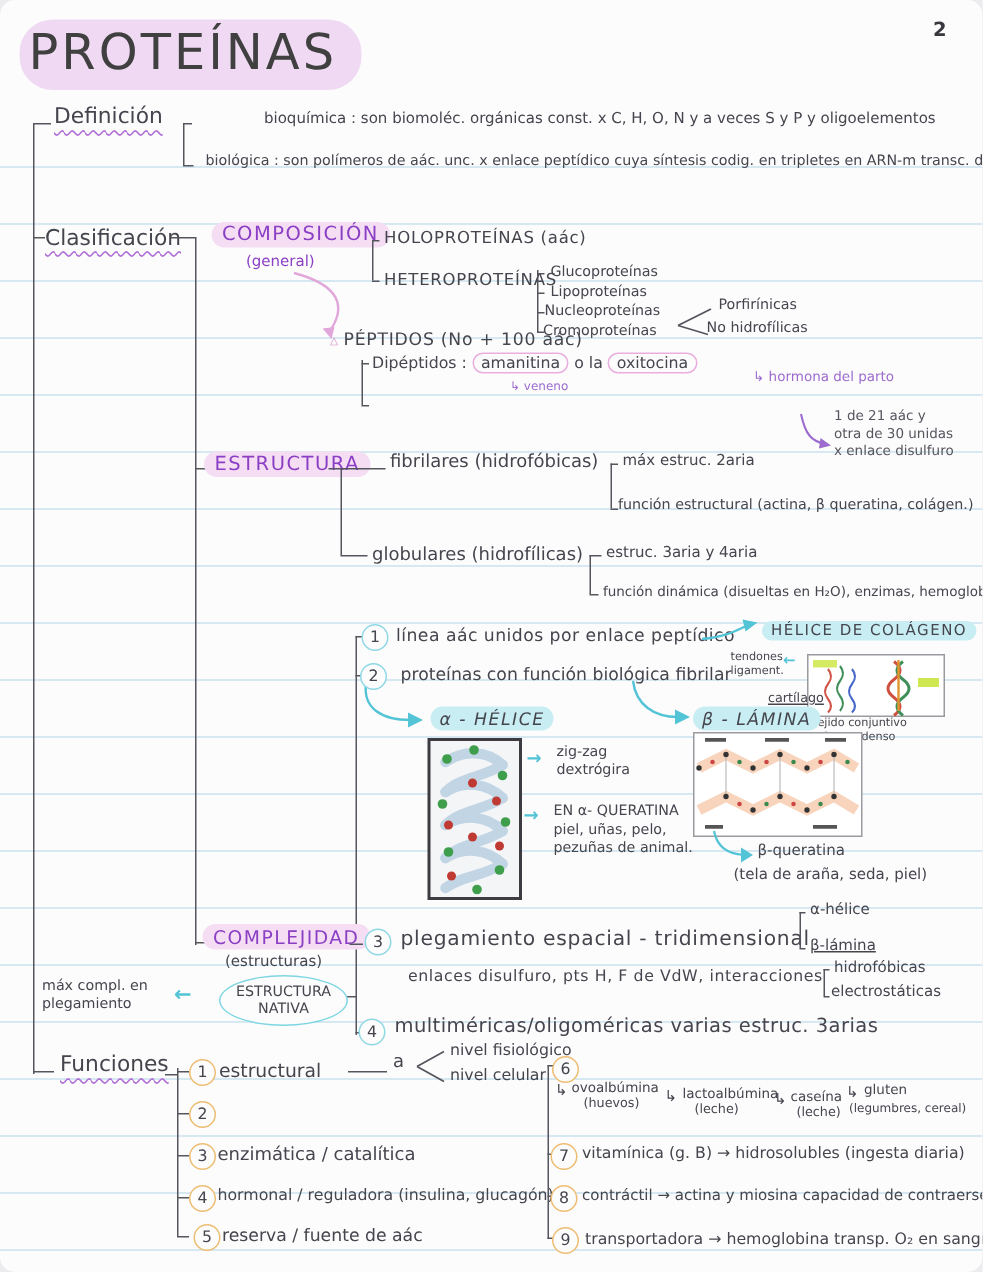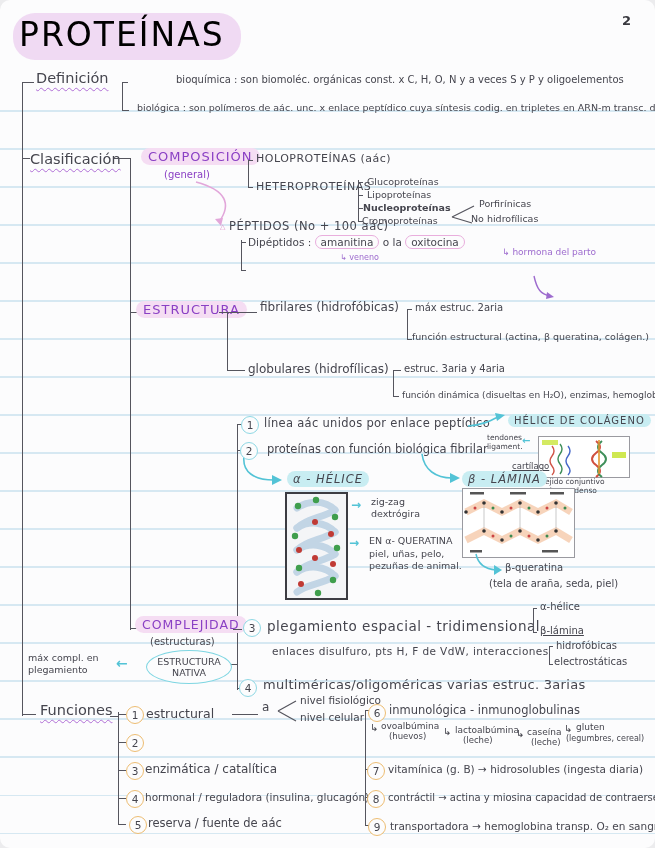--- a/index.html
+++ b/index.html
@@ -19,21 +19,21 @@
   .hl-cyan{background:#c8edf2;border-radius:9px;padding:1px 6px;letter-spacing:1px;}
   .purple{color:#8a3fc4;}
   .ann{color:#9d6bce;}
   .pill{border:1.2px solid #e9aedd;border-radius:10px;padding:0 5px;}
   .num{position:absolute;width:16px;height:16px;border-radius:50%;display:flex;align-items:center;
        justify-content:center;font-size:10.5px;border:1.4px solid #edbd72;background:#fcfcfd;z-index:3;}
   .num-c{border-color:#8fd8e4;}
   .ar{position:absolute;color:#53c3d6;font-weight:bold;}
   .ellipse{position:absolute;border:1.5px solid #7fd6e2;border-radius:50%;display:flex;
            align-items:center;justify-content:center;text-align:center;background:#fcfcfd;z-index:2;}
-  .title{font-size:33px;letter-spacing:2px;color:#000000;background:#f0daf3;
+  .title{font-size:33px;letter-spacing:2px;color:#404040;background:#f0daf3;
          border-radius:22px;padding:2px 16px 6px 6px;}
   svg{position:absolute;overflow:visible;}
 </style>
 </head>
 <body>
 
 <div class="page">
   <div class="ruled"></div>
 
   <div class="t" style="left:13px;top:16px;"><span class="title">PROTEÍNAS</span></div>
@@ -64,21 +64,21 @@
   <div class="ln h" style="left:248px;top:187px;width:5px;"></div>
   <div class="t" style="left:256px;top:153px;font-size:11px;letter-spacing:.5px;">HOLOPROTEÍNAS (aác)</div>
   <div class="t" style="left:256px;top:181px;font-size:11px;letter-spacing:.5px;">HETEROPROTEÍNAS</div>
   <div class="ln v" style="left:358px;top:180px;height:42px;"></div>
   <div class="ln h" style="left:358px;top:182px;width:5px;"></div>
   <div class="ln h" style="left:358px;top:195px;width:5px;"></div>
   <div class="ln h" style="left:358px;top:208px;width:5px;"></div>
   <div class="ln h" style="left:358px;top:221px;width:5px;"></div>
   <div class="t" style="left:367px;top:177px;font-size:9.5px;">Glucoproteínas</div>
   <div class="t" style="left:367px;top:190px;font-size:9.5px;">Lipoproteínas</div>
-  <div class="t" style="left:363px;top:203px;font-size:9.5px;font-weight:bold;">Nucleoproteínas</div>
+  <div class="t" style="left:363px;top:203px;font-size:9.5px;">Nucleoproteínas</div>
   <div class="t" style="left:362px;top:216px;font-size:9.5px;">Cromoproteínas</div>
   <svg style="left:450px;top:203px;" width="28" height="22">
     <path d="M2,14 L24,3 M2,14 L22,20" stroke="#55555e" stroke-width="1.2" fill="none"></path>
   </svg>
   <div class="t" style="left:479px;top:199px;font-size:9.5px;">Porfirínicas</div>
   <div class="t" style="left:471px;top:214px;font-size:9.5px;">No hidrofílicas</div>
 
   <svg style="left:188px;top:180px;" width="52" height="48">
     <path d="M8,2 C38,10 44,24 31,42" stroke="#e2a7da" stroke-width="1.6" fill="none"></path>
     <polygon points="27,39 33,46 35,38" fill="#e2a7da"></polygon>
@@ -93,20 +93,23 @@
     <span class="pill">amanitina</span>
     <span>o la</span>
     <span class="pill">oxitocina</span>
   </div>
   <div class="t ann" style="left:340px;top:253px;font-size:8px;">↳ veneno</div>
   <div class="t ann" style="left:502px;top:247px;font-size:9px;">↳ hormona del parto</div>
   <svg style="left:532px;top:274px;" width="24" height="26">
     <path d="M2,2 C5,16 9,20 18,22" stroke="#9d6bce" stroke-width="1.4" fill="none"></path>
     <polygon points="15,18 22,23 14,25" fill="#9d6bce"></polygon>
   </svg>
+  <div class="t pre" style="left:556px;top:273px;font-size:9px;line-height:11.5px;color:#55555e;">1 de 21 aác y
+otra de 30 unidas
+x enlace disulfuro</div>
 
   <div class="t" style="left:136px;top:303px;font-size:13px;"><span class="hl-pink">ESTRUCTURA</span></div>
   <div class="ln h" style="left:219px;top:312px;width:38px;"></div>
   <div class="ln v" style="left:227px;top:312px;height:58px;"></div>
   <div class="ln h" style="left:227px;top:370px;width:18px;"></div>
   <div class="t" style="left:260px;top:301px;font-size:12px;">fibrilares (hidrofóbicas)</div>
   <div class="ln v" style="left:407px;top:309px;height:30px;"></div>
   <div class="ln h" style="left:407px;top:309px;width:5px;"></div>
   <div class="ln h" style="left:407px;top:339px;width:5px;"></div>
   <div class="t" style="left:415px;top:302px;font-size:10px;">máx estruc. 2aria</div>
@@ -305,21 +308,20 @@
   <div class="num" style="left:129px;top:816px;">5</div>
   <div class="t" style="left:148px;top:817px;font-size:11.5px;">reserva / fuente de aác</div>
 
   <div class="ln v" style="left:365px;top:710px;height:116px;"></div>
   <div class="ln h" style="left:365px;top:710px;width:5px;"></div>
   <div class="ln h" style="left:365px;top:769px;width:5px;"></div>
   <div class="ln h" style="left:365px;top:797px;width:5px;"></div>
   <div class="ln h" style="left:365px;top:825px;width:5px;"></div>
 
   <div class="num" style="left:368px;top:704px;">6</div>
-  <div class="t" style="left:389px;top:704px;font-size:11.5px;">inmunológica - inmunoglobulinas</div>
   <div class="t" style="left:370px;top:722px;font-size:10px;">↳</div>
   <div class="t" style="left:381px;top:721px;font-size:9px;">ovoalbúmina</div>
   <div class="t" style="left:389px;top:732px;font-size:8.5px;">(huevos)</div>
   <div class="t" style="left:443px;top:726px;font-size:10px;">↳</div>
   <div class="t" style="left:455px;top:725px;font-size:9px;">lactoalbúmina</div>
   <div class="t" style="left:463px;top:736px;font-size:8.5px;">(leche)</div>
   <div class="t" style="left:516px;top:728px;font-size:10px;">↳</div>
   <div class="t" style="left:527px;top:727px;font-size:9px;">caseína</div>
   <div class="t" style="left:531px;top:738px;font-size:8.5px;">(leche)</div>
   <div class="t" style="left:564px;top:723px;font-size:10px;">↳</div>

